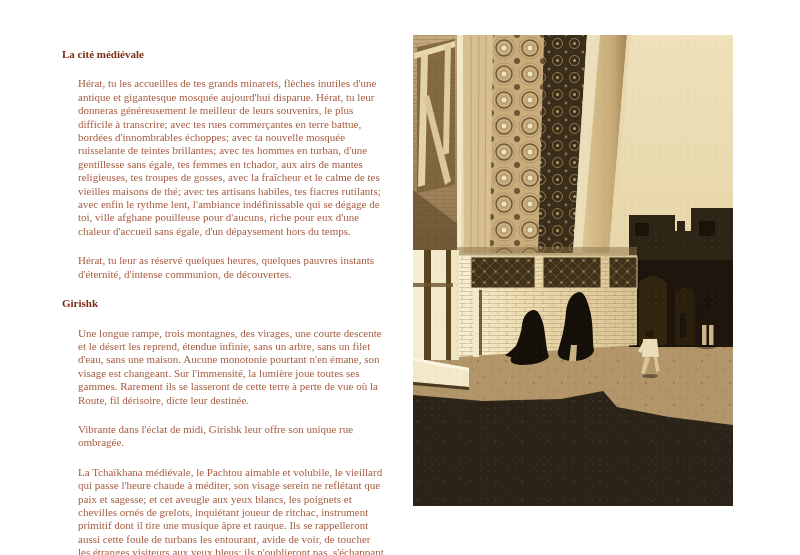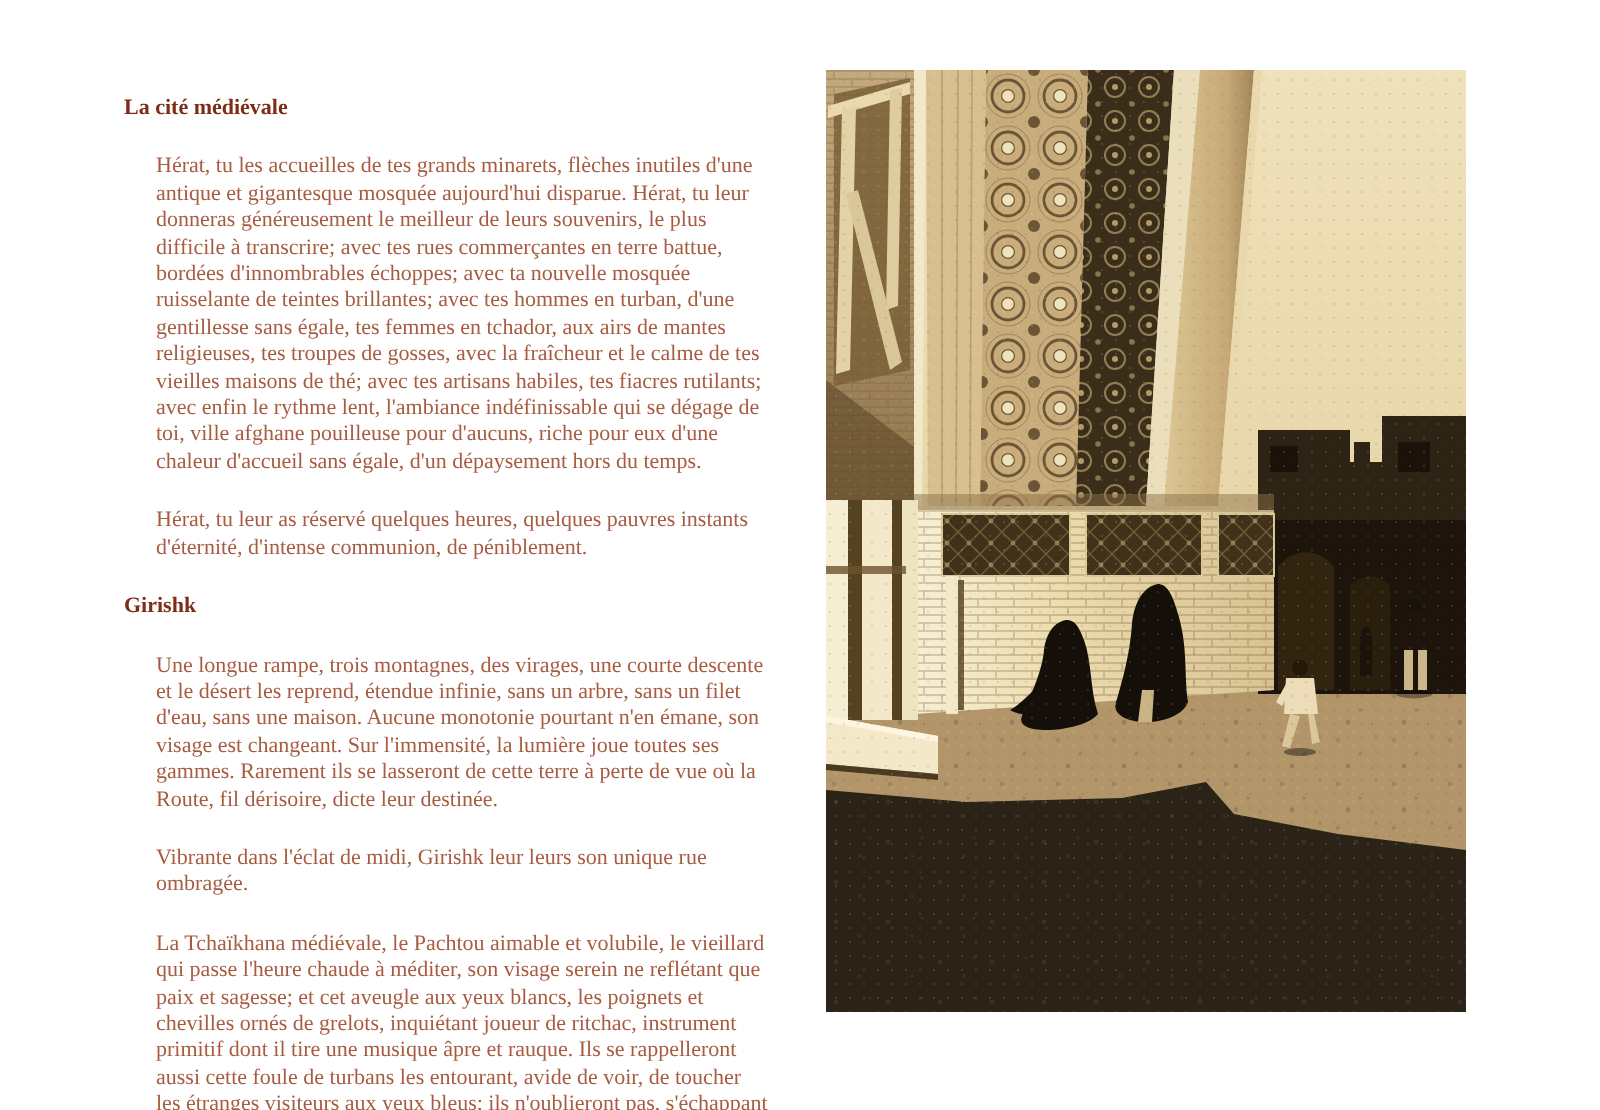--- a/index.html
+++ b/index.html
@@ -31,24 +31,24 @@
   .f-stone{fill:var(--photo-stone-bright,#f3e9c9);}
 </style>
 </head>
 <body>
 
 <div class="page">
 
   <div class="text-col">
     <h2>La cité médiévale</h2>
     <p>Hérat, tu les accueilles de tes grands minarets, flèches inutiles d'une antique et gigantesque mosquée aujourd'hui disparue. Hérat, tu leur donneras généreusement le meilleur de leurs souvenirs, le plus difficile à transcrire; avec tes rues commerçantes en terre battue, bordées d'innombrables échoppes; avec ta nouvelle mosquée ruisselante de teintes brillantes; avec tes hommes en turban, d'une gentillesse sans égale, tes femmes en tchador, aux airs de mantes religieuses, tes troupes de gosses, avec la fraîcheur et le calme de tes vieilles maisons de thé; avec tes artisans habiles, tes fiacres rutilants; avec enfin le rythme lent, l'ambiance indéfinissable qui se dégage de toi, ville afghane pouilleuse pour d'aucuns, riche pour eux d'une chaleur d'accueil sans égale, d'un dépaysement hors du temps.</p>
-    <p>Hérat, tu leur as réservé quelques heures, quelques pauvres instants d'éternité, d'intense communion, de péniblement.</p>
+    <p>Hérat, tu leur as réservé quelques heures, quelques pauvres instants d'éternité, d'intense communion, de découvertes.</p>
     <h2 class="mt">Girishk</h2>
     <p>Une longue rampe, trois montagnes, des virages, une courte descente et le désert les reprend, étendue infinie, sans un arbre, sans un filet d'eau, sans une maison. Aucune monotonie pourtant n'en émane, son visage est changeant. Sur l'immensité, la lumière joue toutes ses gammes. Rarement ils se lasseront de cette terre à perte de vue où la Route, fil dérisoire, dicte leur destinée.</p>
-    <p>Vibrante dans l'éclat de midi, Girishk leur leurs son unique rue ombragée.</p>
+    <p>Vibrante dans l'éclat de midi, Girishk leur offre son unique rue ombragée.</p>
     <p>La Tchaïkhana médiévale, le Pachtou aimable et volubile, le vieillard qui passe l'heure chaude à méditer, son visage serein ne reflétant que paix et sagesse; et cet aveugle aux yeux blancs, les poignets et chevilles ornés de grelots, inquiétant joueur de ritchac, instrument primitif dont il tire une musique âpre et rauque. Ils se rappelleront aussi cette foule de turbans les entourant, avide de voir, de toucher les étranges visiteurs aux yeux bleus; ils n'oublieront pas, s'échappant de chaque boutique, le chant des oiseaux prisonniers; le porteur de bois et sa balance romaine, le fumeur de pipe, le vendeur de hachish, le…</p>
   </div>
 
   <div class="photo" role="img" aria-label="Sepia photograph: the ornately tiled base of a great minaret in Herat; two women in dark chadors stand at its foot, a child in light clothes crosses the sunlit dirt square, flat-roofed buildings in dark silhouette at right, long shadow across the foreground.">
     <svg viewBox="0 0 320 471" preserveAspectRatio="none">
       <defs>
         <linearGradient id="skyg" x1="0" y1="0" x2="0" y2="1">
           <stop offset="0" stop-color="#efe1ba"></stop>
           <stop offset="0.55" stop-color="#e6d4a6"></stop>
           <stop offset="1" stop-color="#dfcc9c"></stop>

